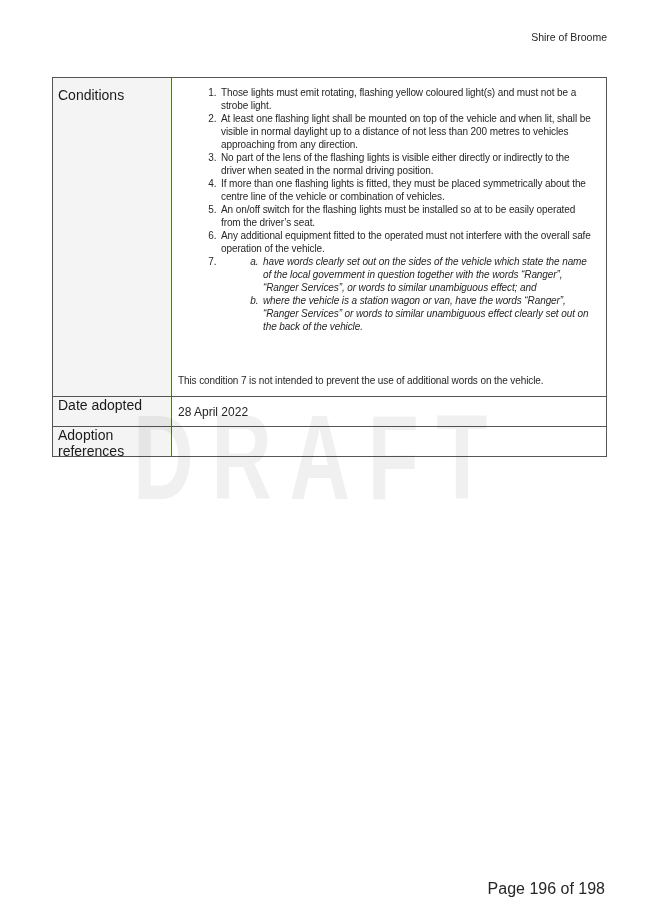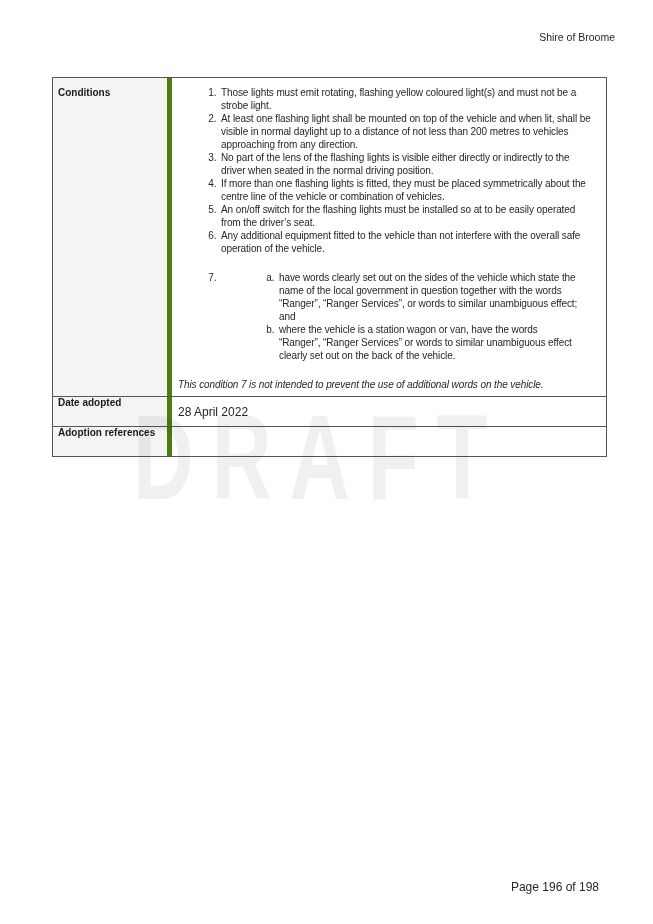--- a/index.html
+++ b/index.html
@@ -5,54 +5,54 @@
   html,body{margin:0;padding:0;background:#ffffff;}
   .page{
     position:relative;
     width:653px;height:924px;
     background:#ffffff;
     font-family:"Liberation Sans",sans-serif;
     color:#212121;
     overflow:hidden;
   }
   .hdr{
-    position:absolute;top:31px;right:38px;
+    position:absolute;top:31px;right:46px;
     font-size:10.5px;color:#262626;
   }
   .ftr{
-    position:absolute;top:880px;right:54px;
-    font-size:12px;color:#262626;
+    position:absolute;top:880px;right:48px;
+    font-size:16px;color:#262626;
   }
   .policy-table{
     position:absolute;left:52px;top:77px;width:555px;
     border:1px solid #555555;
     box-sizing:border-box;
     background:#ffffff;
   }
   .row{display:flex;border-top:1px solid #555555;}
   .row:first-child{border-top:none;}
   .cell{box-sizing:border-box;}
   .lbl{
     width:119px;flex-shrink:0;
     background:#f4f4f4;
-    border-right:5px solid #4d7c0f;
+    border-right:1px solid #4d7c0f;
     padding:9px 5px 6px 5px;
-    font-weight:bold;font-size:10px;color:#1a1a1a;
+    font-weight:normal;font-size:14px;color:#1a1a1a;
   }
   .row-conditions{height:318px;}
   .conditions-cell{
     flex:1;display:flex;flex-direction:column;
     padding:8px 12px 9px 6px;
     font-size:10px;line-height:13px;letter-spacing:-0.1px;color:#262626;
   }
   ol.main{margin:0;padding-left:41px;list-style-type:decimal;}
   ol.main > li{padding-left:2px;}
-  ol.sub{margin:16px;padding-left:40px;list-style-type:lower-alpha;}
+  ol.sub{margin:0;padding-left:40px;list-style-type:lower-alpha;font-style:italic;}
   ol.sub > li{padding-left:2px;}
-  .note{margin-top:auto;font-style:italic;}
+  .note{margin-top:auto;}
   .row.meta{height:29px;}
   .row.meta .lbl{display:flex;align-items:flex-start;padding:0 5px;}
   .row.meta .val{
     flex:1;display:flex;align-items:center;
     padding:0 6px;font-size:12px;color:#262626;
   }
   .watermark{
     position:absolute;left:133px;top:397px;
     font-size:120px;font-weight:bold;line-height:1;
     letter-spacing:25px;white-space:nowrap;
@@ -87,21 +87,21 @@
           <li>
             <span>No part of the lens of the flashing lights is visible either directly or indirectly to the driver when seated in the normal driving position.</span>
           </li>
           <li>
             <span>If more than one flashing lights is fitted, they must be placed symmetrically about the centre line of the vehicle or combination of vehicles.</span>
           </li>
           <li>
             <span>An on/off switch for the flashing lights must be installed so at to be easily operated from the driver’s seat.</span>
           </li>
           <li>
-            <span>Any additional equipment fitted to the vehicle than not interfere with the overall safe operation of the vehicle.</span>
+            <span>Any additional equipment fitted to the operated must not interfere with the overall safe operation of the vehicle.</span>
           </li>
           <li>
             <ol class="sub">
               <li>
                 <span>have words clearly set out on the sides of the vehicle which state the name of the local government in question together with the words “Ranger”, “Ranger Services”, or words to similar unambiguous effect; and</span>
               </li>
               <li>
                 <span>where the vehicle is a station wagon or van, have the words “Ranger”, “Ranger Services” or words to similar unambiguous effect clearly set out on the back of the vehicle.</span>
               </li>
             </ol>

